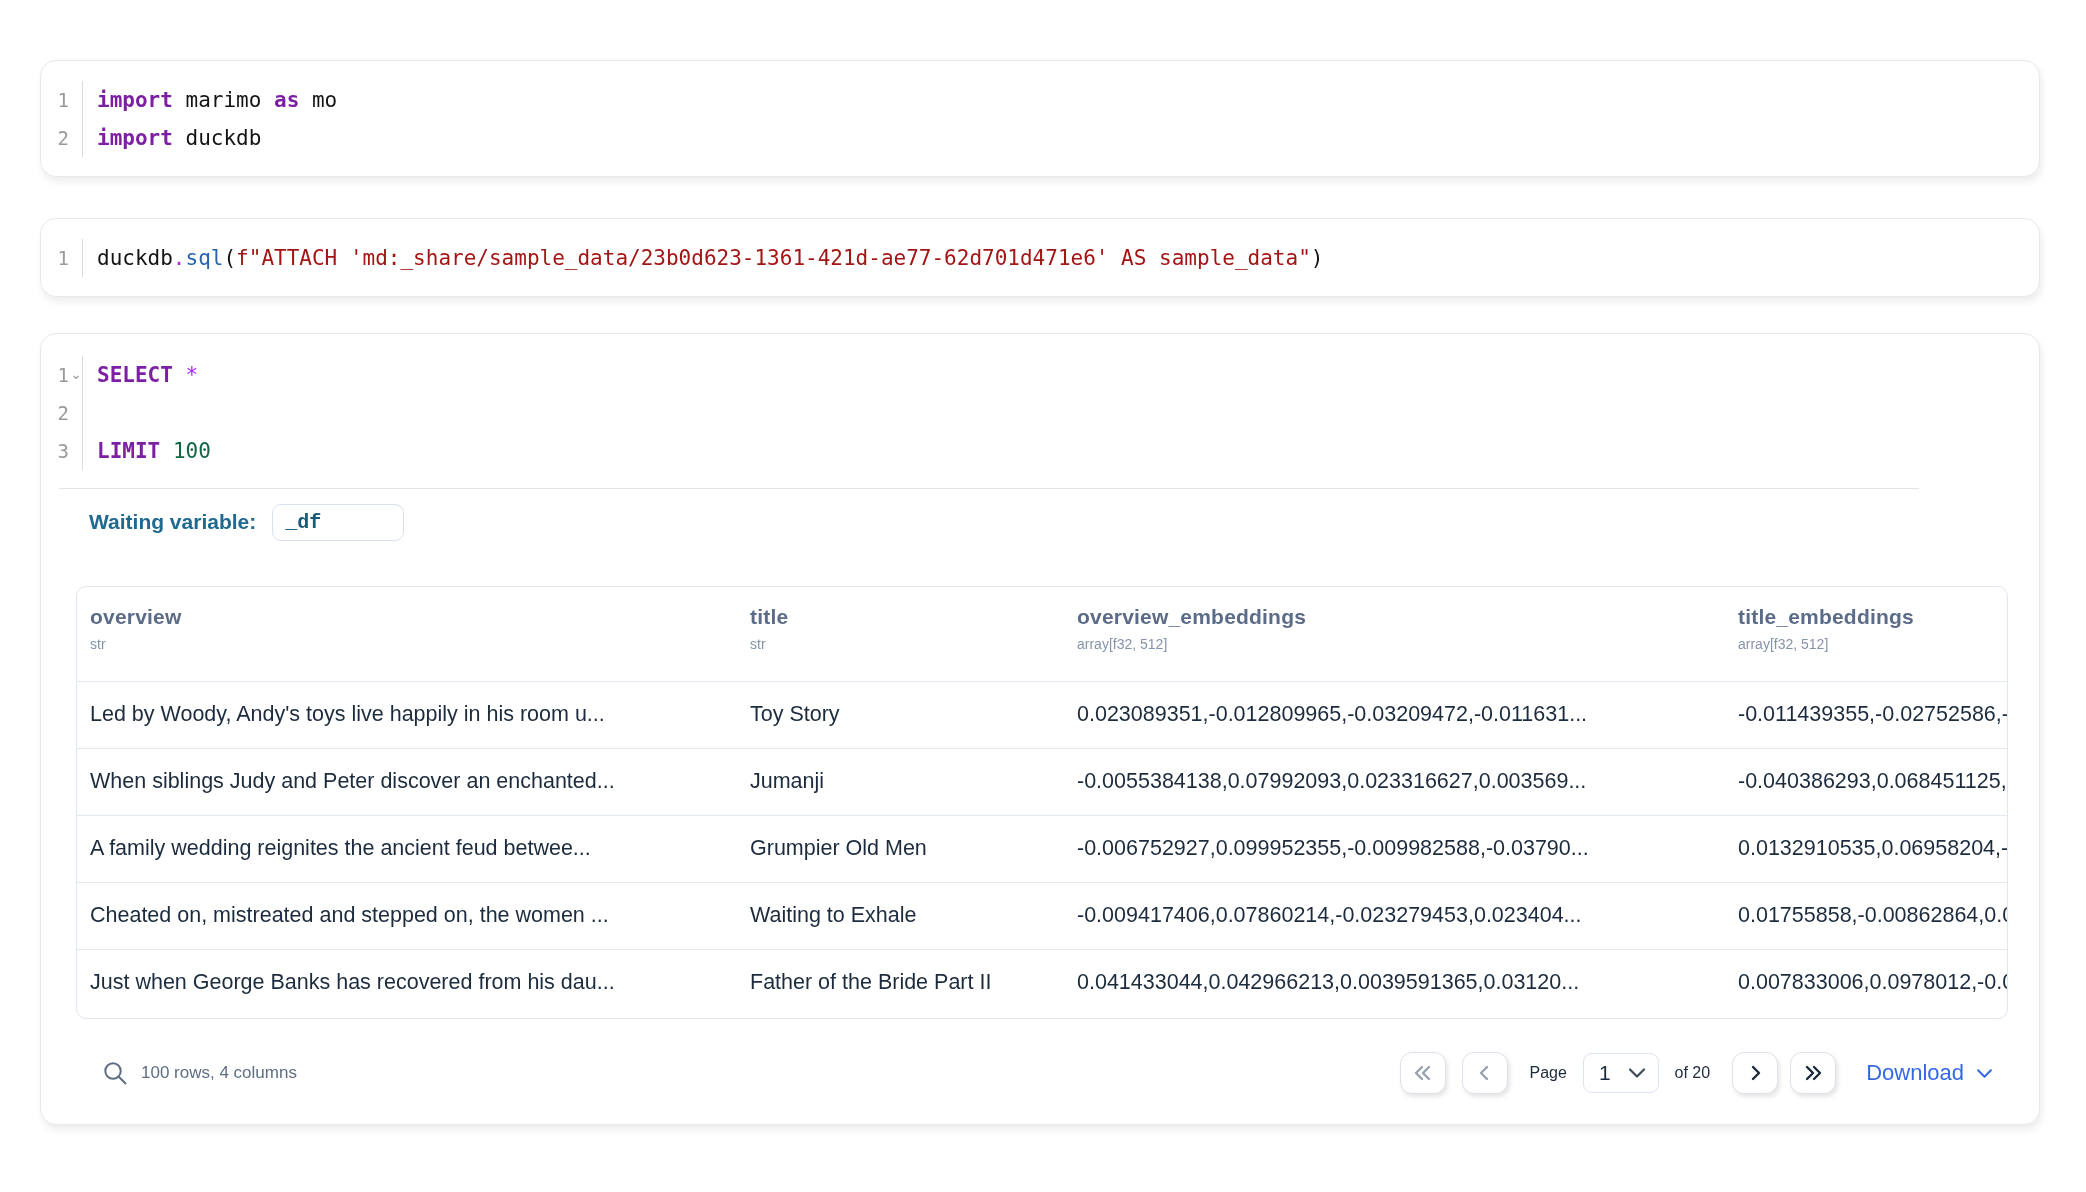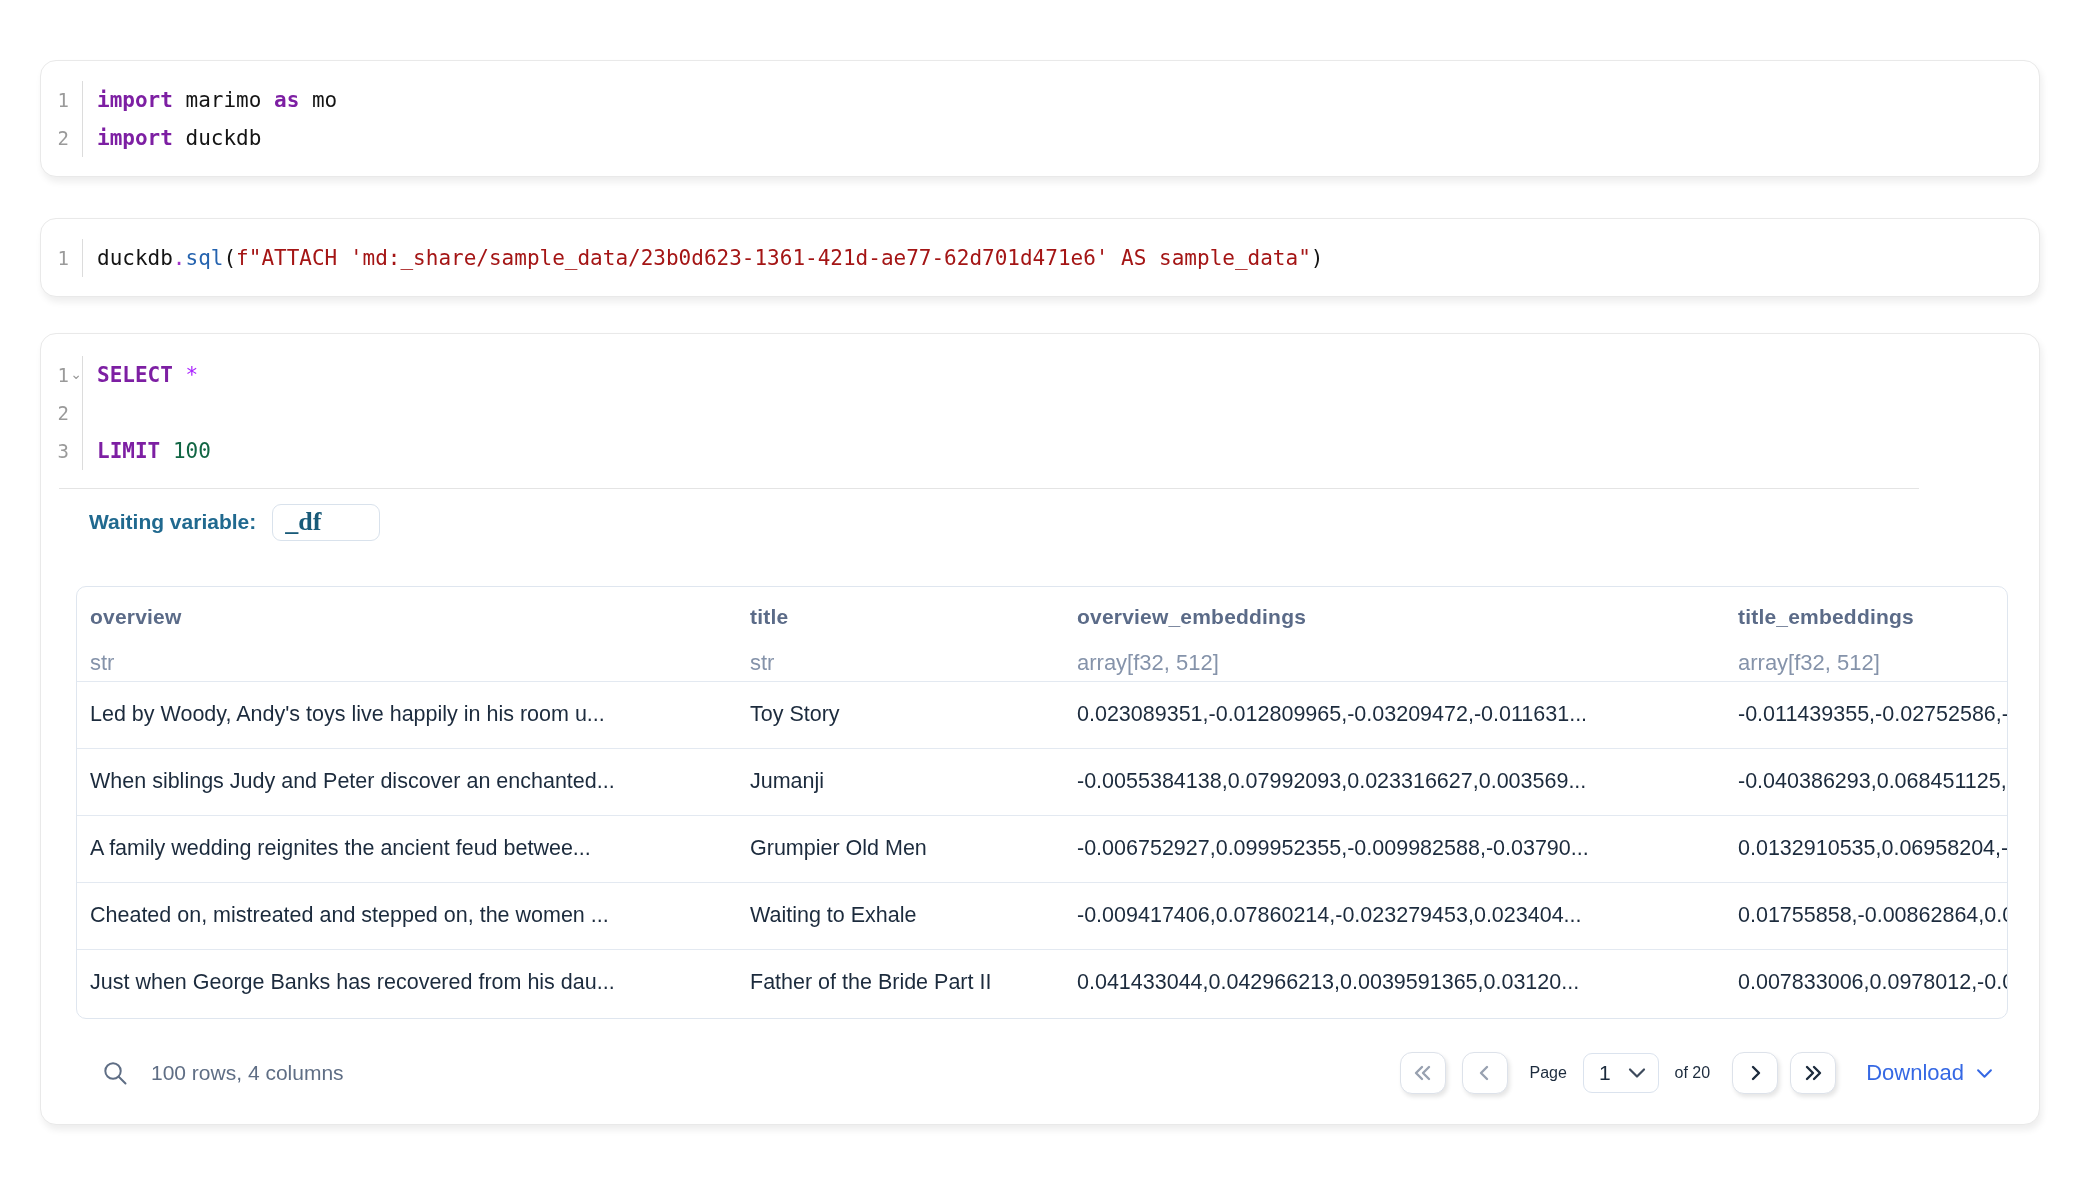--- a/index.html
+++ b/index.html
@@ -62,24 +62,24 @@
     position:absolute; top:154px; left:18px; width:1860px;
     border-top:1px solid #e4e4e4;
   }
   .output-bar {
     position:absolute; top:163px; left:48px; right:110px; height:50px;
     display:flex; align-items:center; justify-content:space-between;
   }
   .ov-group { display:flex; align-items:center; gap:16px; }
   .ov-label { font-size:21px; font-weight:bold; color:#20698f; }
   .ov-input {
-    width:108px; height:37px; box-sizing:border-box;
+    width:132px; height:37px; box-sizing:border-box;
     border:1.5px solid #d9e2ec; border-radius:9px;
-    font-family:Liberation Serif, serif;
-    font-size:26px; font-weight:bold; color:#185a78;
+    font-family:Liberation Mono, monospace;
+    font-size:20px; font-weight:bold; color:#185a78;
     padding:0 12px; outline:none; background:#fff;
   }
   .hide-group { display:flex; align-items:center; }
   .checkbox {
     width:23px; height:23px; box-sizing:border-box;
     border:2.5px solid #4f4f4f; border-radius:6px; background:#fff;
   }
   .hide-label { font-size:21px; font-weight:bold; color:#20698f; margin-left:15px; }
   .vdiv { width:2px; height:40px; background:#d8dce3; margin:0 42px; }
   .lang-label { font-size:21px; font-weight:bold; color:#20698f; }
@@ -87,39 +87,39 @@
   
   .result-table {
     position:absolute; top:252px; left:35px; width:1932px; height:433px;
     border:1.5px solid #dfe6ef; border-radius:10px;
     box-sizing:border-box; overflow:hidden; background:#fff;
   }
   .thead { display:grid; grid-template-columns:673px 327px 661px 1fr; height:94px; }
   .th { padding-top:18px; overflow:hidden; }
   .th:first-child { padding-left:13px; }
   .cname { font-size:21px; font-weight:bold; color:#5b6b88; letter-spacing:.2px; }
-  .ctype { font-size:22px; color:#8593aa; margin-top:21px; }
+  .ctype { font-size:14px; color:#8593aa; margin-top:7px; }
   .trow {
     display:grid; grid-template-columns:673px 327px 661px 1fr;
     height:66px; border-top:1px solid #e3e9f1;
   }
   .td {
     line-height:65px; font-size:21.5px; color:#1c2b3d;
     white-space:nowrap; overflow:hidden;
   }
   .td:first-child { padding-left:13px; }
 
   
   .table-footer {
     position:absolute; top:707px; left:35px; width:1932px; height:64px;
     display:flex; align-items:center; box-sizing:border-box;
     padding-left:25px; padding-right:15px;
   }
   .search-btn { display:flex; align-items:center; cursor:pointer; }
-  .summary { font-size:21px; color:#5f6e85; margin-left:22px; }
+  .summary { font-size:17px; color:#5f6e85; margin-left:12px; }
   .pager { margin-left:auto; display:flex; align-items:center; }
   .pbtn {
     width:46px; height:42px; box-sizing:border-box;
     border:1.5px solid #dde2ea; border-radius:12px; background:#fff;
     box-shadow:2px 3px 4px rgba(0,0,0,.10);
     display:flex; align-items:center; justify-content:center;
   }
   .pbtn.disabled { color:#98a1b0; }
   .pbtn.enabled  { color:#1c2b3d; }
   .gap12 { width:12px; } .gap16 { width:16px; } .gap22 { width:22px; } .gap30 { width:30px; }

